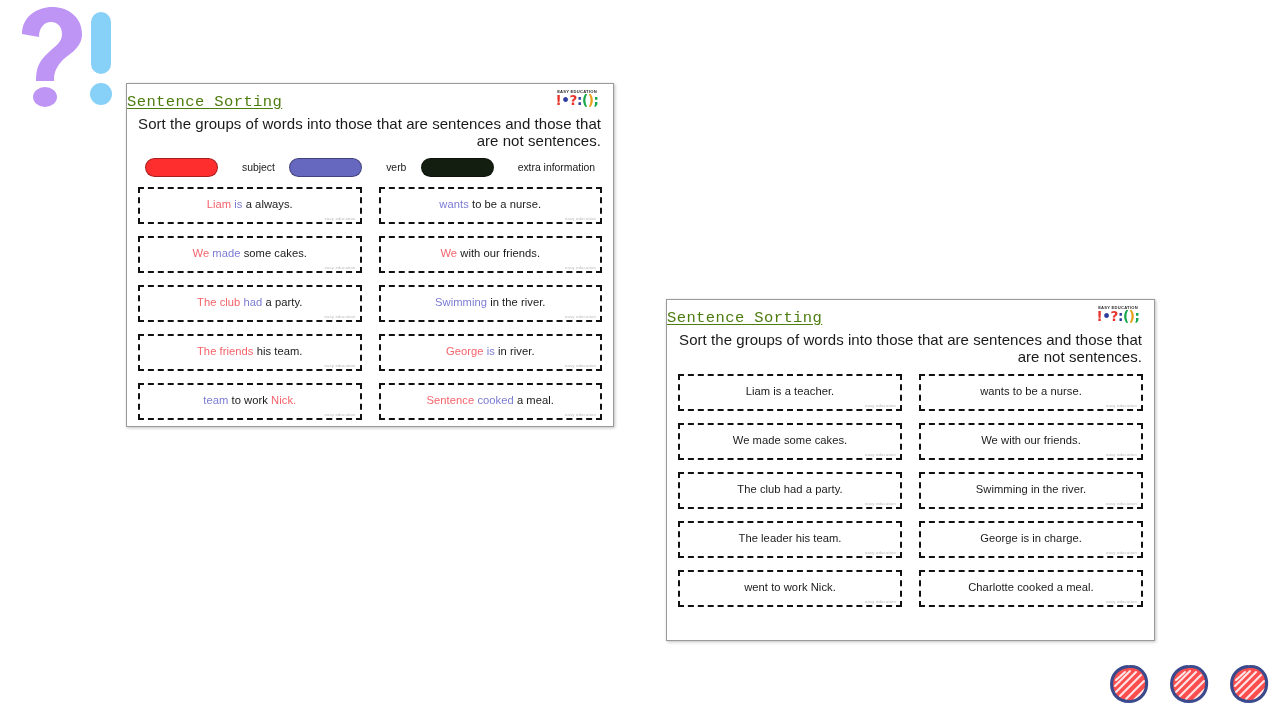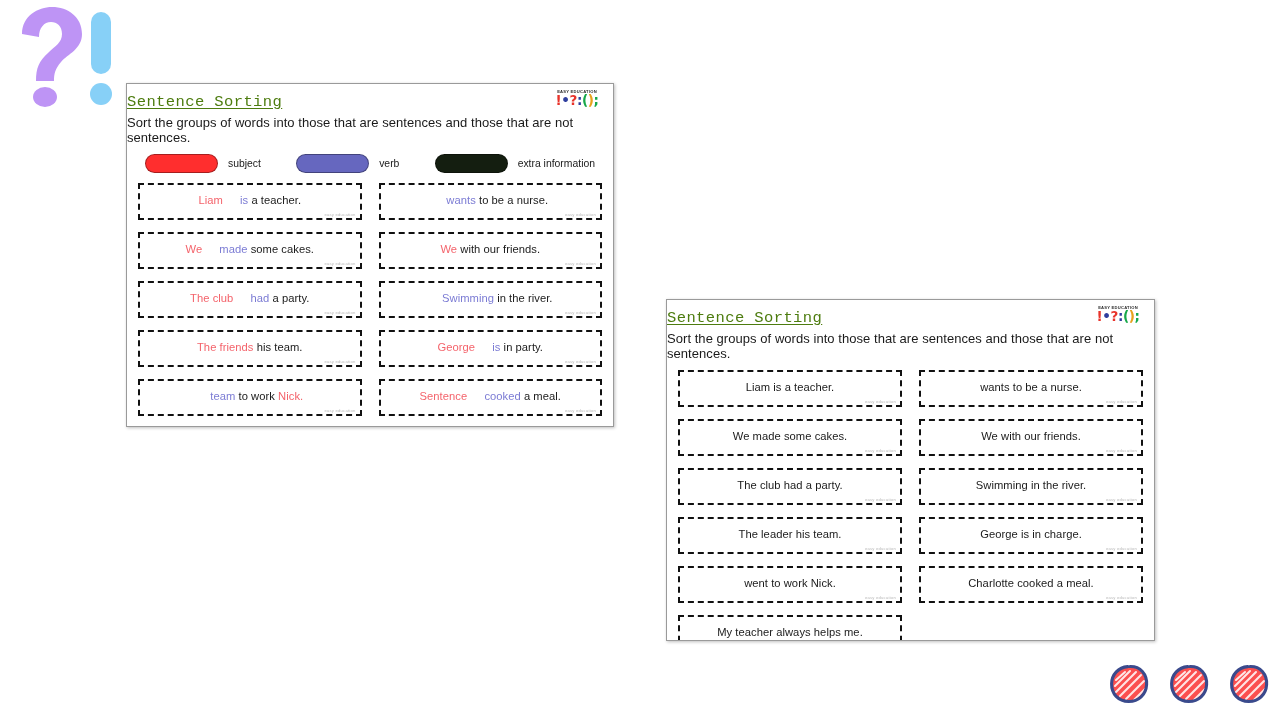--- a/index.html
+++ b/index.html
@@ -36,43 +36,43 @@
     font-weight:400;
     letter-spacing:.4px;
     color:#4d7c0f;
     text-decoration:underline;
     text-underline-offset:2px;
   }
   #sheet-one .sheet-title{font-size:15.5px;margin:9px 0 0 0;}
   #sheet-two .sheet-title{font-size:15.5px;margin:9px 0 0 0;}
 
   .sheet-sub{
-    text-align:left;
-    font-size:13px;
+    text-align:right;
+    font-size:15px;
     color:#1a1a1a;
-    margin:4px 0 0 0;
+    margin:4px 12px 0 0;
     letter-spacing:.05px;
   }
 
   
   .logo{position:absolute;right:8px;top:6px;width:56px;text-align:center;line-height:1;}
   .logo-word{font-size:4.1px;font-weight:bold;letter-spacing:.25px;color:#2b2b2b;display:block;}
   .logo-marks{font-size:13.5px;font-weight:bold;letter-spacing:-.4px;display:block;margin-top:0px;
               font-family:"DejaVu Sans", sans-serif;}
   .logo-marks span{display:inline-block;}
 
   
   .legend{display:flex;align-items:center;margin:9px 0 0 0;padding:0 18px;gap:0;}
   .legend-item{display:flex;align-items:center;}
   .legend-pill{
     width:73px;height:19px;border-radius:11px;
     border:1px solid rgba(0,0,0,.35);
     box-sizing:border-box;
   }
-  .legend-label{font-size:10.4px;color:#1a1a1a;margin-left:10px;white-space:nowrap;}
+  .legend-label{font-size:10.4px;color:#1a1a1a;margin-left:24px;white-space:nowrap;}
   .legend-spacer{flex:1;}
 
   
   .cards{
     display:grid;
     grid-template-columns:1fr 1fr;
     column-gap:17px;
     row-gap:0px;
     padding:0 11px;
     margin-top:10px;
@@ -93,21 +93,21 @@
   #sheet-two .card{height:37px;margin-bottom:12px;}
 
   .card-text{
     font-size:11.2px;
     color:#1a1a1a;
     letter-spacing:.05px;
     white-space:nowrap;
     margin-top:-3px;
   }
   .card-text .w-subject{color:#F4636B;}
-  .card-text .w-verb{color:#7B7BD4;padding-left:14px;}
+  .card-text .w-verb{color:#7B7BD4;}
   .card-text .w-extra{color:#1a1a1a;}
 
   .watermark{
     position:absolute;
     right:4px;bottom:1px;
     font-size:4.2px;
     color:#b9b9b9;
     letter-spacing:.2px;
     white-space:nowrap;
   }
@@ -164,21 +164,21 @@
         <div class="legend-label">verb</div>
       </div>
       <div class="legend-spacer"></div>
       <div class="legend-item">
         <div class="legend-pill" style="background: rgb(20, 30, 16);"></div>
         <div class="legend-label">extra information</div>
       </div>
     </div>
     <div class="cards">
       <div class="card">
-        <div class="card-text"><span class="w-subject">Liam</span><span class="w-verb"> is</span><span class="w-extra"> a teacher.</span></div>
+        <div class="card-text"><span class="w-subject">Liam</span><span class="w-verb"> is</span><span class="w-extra"> a always.</span></div>
         <div class="watermark">easy education</div>
       </div>
       <div class="card">
         <div class="card-text"><span class="w-verb">wants</span><span class="w-extra"> to be a nurse.</span></div>
         <div class="watermark">easy education</div>
       </div>
       <div class="card">
         <div class="card-text"><span class="w-subject">We</span><span class="w-verb"> made</span><span class="w-extra"> some cakes.</span></div>
         <div class="watermark">easy education</div>
       </div>
@@ -192,21 +192,21 @@
       </div>
       <div class="card">
         <div class="card-text"><span class="w-verb">Swimming</span><span class="w-extra"> in the river.</span></div>
         <div class="watermark">easy education</div>
       </div>
       <div class="card">
         <div class="card-text"><span class="w-subject">The friends</span><span class="w-extra"> his team.</span></div>
         <div class="watermark">easy education</div>
       </div>
       <div class="card">
-        <div class="card-text"><span class="w-subject">George</span><span class="w-verb"> is</span><span class="w-extra"> in party.</span></div>
+        <div class="card-text"><span class="w-subject">George</span><span class="w-verb"> is</span><span class="w-extra"> in river.</span></div>
         <div class="watermark">easy education</div>
       </div>
       <div class="card">
         <div class="card-text"><span class="w-verb">team</span><span class="w-extra"> to work </span><span class="w-subject">Nick.</span></div>
         <div class="watermark">easy education</div>
       </div>
       <div class="card">
         <div class="card-text"><span class="w-subject">Sentence</span><span class="w-verb"> cooked</span><span class="w-extra"> a meal.</span></div>
         <div class="watermark">easy education</div>
       </div>
@@ -253,18 +253,14 @@
         <div class="watermark">easy education</div>
       </div>
       <div class="card">
         <div class="card-text"><span>went to work Nick.</span></div>
         <div class="watermark">easy education</div>
       </div>
       <div class="card">
         <div class="card-text"><span>Charlotte cooked a meal.</span></div>
         <div class="watermark">easy education</div>
       </div>
-      <div class="card">
-        <div class="card-text"><span>My teacher always helps me.</span></div>
-        <div class="watermark">easy education</div>
-      </div>
     </div>
   </div>
 
 </body></html>

